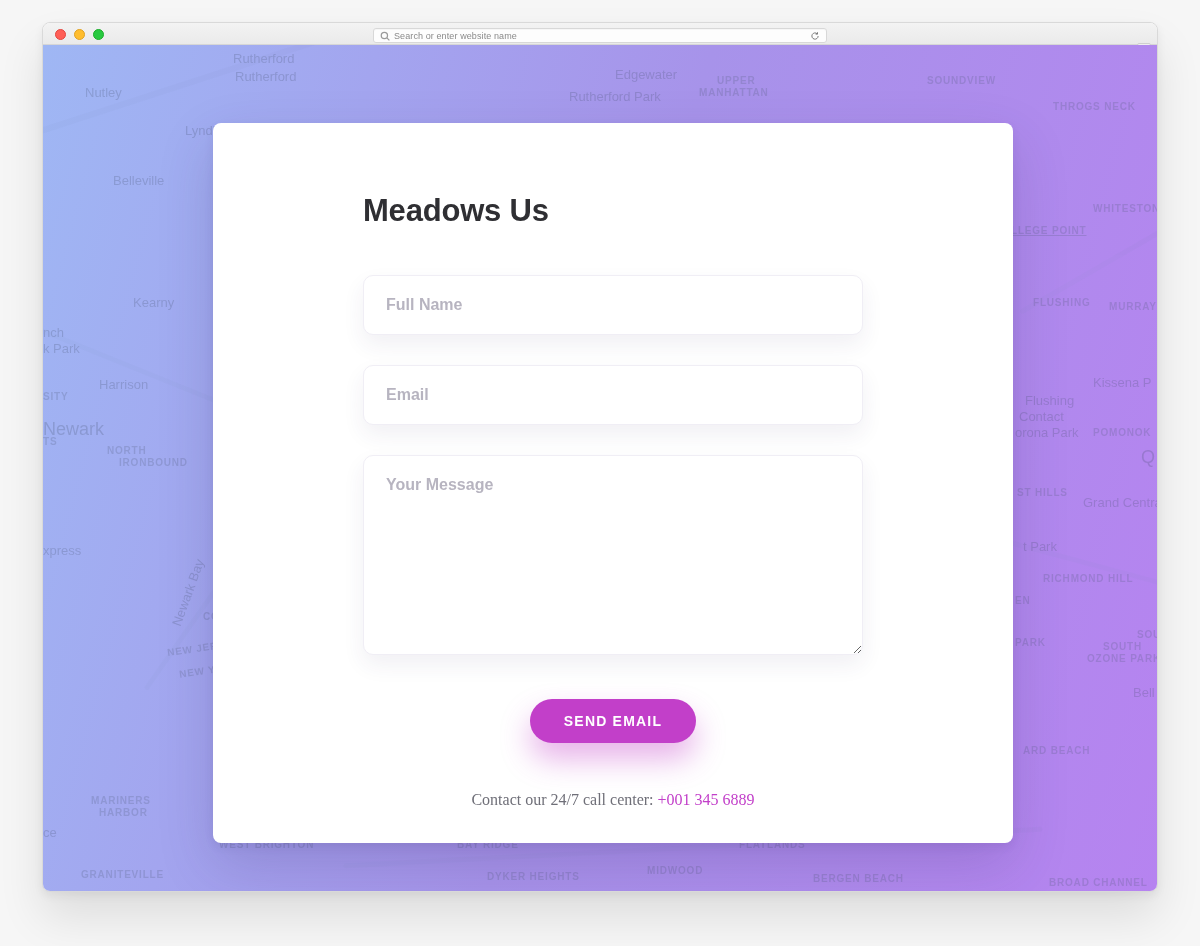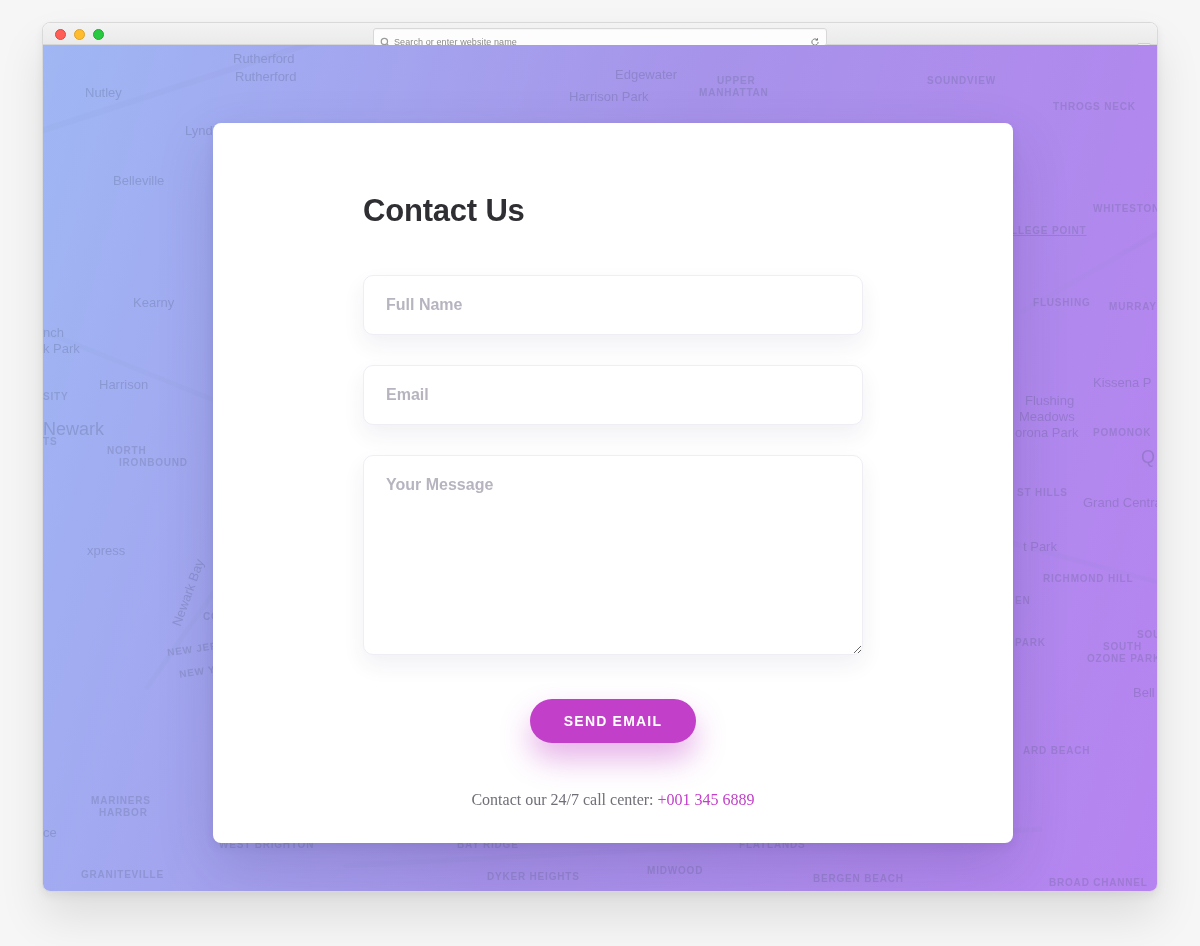--- a/index.html
+++ b/index.html
@@ -38,22 +38,22 @@
   .traffic .green  { background: #28c940; border: 1px solid #1dad2b; }
   .urlbar {
     position: absolute;
     top: 5px;
     left: 50%;
     transform: translateX(-50%);
     width: 454px; height: 15px;
     background: #fdfdfd;
     border: 1px solid #d8d8d8;
     border-radius: 3px;
-    display: flex; 
-    padding: 8px 6px;
+    display: flex; align-items: center;
+    padding: 0 6px;
     box-shadow: inset 0 1px 1px rgba(0,0,0,0.03);
   }
   .urlbar .search-icon {
     width: 10px; height: 10px;
     margin-right: 4px;
     color: #9b9b9b;
   }
   .urlbar .placeholder {
     flex: 1;
     font-size: 9px;
@@ -215,43 +215,43 @@
         <span class="map-label city" style="top: 128px; left: 70px;">Belleville</span>
         <span class="map-label city" style="top: 250px; left: 90px;">Kearny</span>
         <span class="map-label city" style="top: 280px; left: 0px;">nch</span>
         <span class="map-label city" style="top: 296px; left: 0px;">k Park</span>
         <span class="map-label city" style="top: 332px; left: 56px;">Harrison</span>
         <span class="map-label city" style="top: 374px; left: 0px; font-size: 18px; font-weight: 400;">Newark</span>
         <span class="map-label" style="top: 346px; left: 0px;">SITY</span>
         <span class="map-label" style="top: 358px; left: 0px; margin-top: 33px;">TS</span>
         <span class="map-label" style="top: 400px; left: 64px;">NORTH</span>
         <span class="map-label" style="top: 412px; left: 48px; margin-left: 28px;">IRONBOUND</span>
-        <span class="map-label city" style="top: 498px; left: 0px; padding-left: 44px;">xpress</span>
+        <span class="map-label city" style="top: 498px; left: 0px;">xpress</span>
         <span class="map-label" style="top: 598px; left: 124px; transform: rotate(-8deg);">NEW JERS</span>
         <span class="map-label" style="top: 620px; left: 136px; transform: rotate(-8deg);">NEW YOR</span>
         <span class="map-label" style="top: 566px; left: 160px;">CO</span>
         <span class="map-label city" style="top: 540px; left: 110px; transform: rotate(-70deg);">Newark Bay</span>
         <span class="map-label city" style="top: 780px; left: 0px;">ce</span>
         <span class="map-label" style="top: 750px; left: 48px;">MARINERS</span>
         <span class="map-label" style="top: 762px; left: 56px;">HARBOR</span>
         <span class="map-label" style="top: 794px; left: 176px;">WEST BRIGHTON</span>
         <span class="map-label" style="top: 824px; left: 38px;">GRANITEVILLE</span>
-        <span class="map-label city" style="top: 44px; left: 526px;">Harrison Park</span>
+        <span class="map-label city" style="top: 44px; left: 526px;">Rutherford Park</span>
         <span class="map-label city" style="top: 22px; left: 572px;">Edgewater</span>
         <span class="map-label" style="top: 30px; left: 674px;">UPPER</span>
         <span class="map-label" style="top: 42px; left: 656px;">MANHATTAN</span>
         <span class="map-label" style="top: 30px; left: 884px;">SOUNDVIEW</span>
         <span class="map-label" style="top: 56px; left: 1010px;">THROGS NECK</span>
         <span class="map-label" style="top: 158px; left: 1050px;">WHITESTON</span>
         <span class="map-label" style="top: 180px; left: 968px; text-decoration: underline;">LLEGE POINT</span>
         <span class="map-label" style="top: 252px; left: 990px;">FLUSHING</span>
         <span class="map-label" style="top: 256px; left: 1066px;">MURRAY</span>
         <span class="map-label city" style="top: 330px; left: 1050px;">Kissena P</span>
         <span class="map-label city" style="top: 348px; left: 982px;">Flushing</span>
-        <span class="map-label city" style="top: 364px; left: 976px;">Meadows</span>
+        <span class="map-label city" style="top: 364px; left: 976px;">Contact</span>
         <span class="map-label city" style="top: 380px; left: 972px;">orona Park</span>
         <span class="map-label" style="top: 382px; left: 1050px;">POMONOK</span>
         <span class="map-label city" style="top: 402px; left: 1098px; font-size: 18px; font-weight: 500;">Q</span>
         <span class="map-label" style="top: 442px; left: 974px;">ST HILLS</span>
         <span class="map-label city" style="top: 450px; left: 1040px;">Grand Central Pk</span>
         <span class="map-label city" style="top: 494px; left: 980px;">t Park</span>
         <span class="map-label" style="top: 528px; left: 1000px;">RICHMOND HILL</span>
         <span class="map-label" style="top: 550px; left: 972px;">EN</span>
         <span class="map-label" style="top: 592px; left: 972px;">PARK</span>
         <span class="map-label" style="top: 584px; left: 1094px;">SOU</span>
@@ -261,21 +261,21 @@
         <span class="map-label" style="top: 700px; left: 980px;">ARD BEACH</span>
         <span class="map-label" style="top: 794px; left: 414px; text-align: right;">BAY RIDGE</span>
         <span class="map-label" style="top: 826px; left: 444px;">DYKER HEIGHTS</span>
         <span class="map-label" style="top: 820px; left: 604px;">MIDWOOD</span>
         <span class="map-label" style="top: 794px; left: 696px;">FLATLANDS</span>
         <span class="map-label" style="top: 828px; left: 770px;">BERGEN BEACH</span>
         <span class="map-label" style="top: 832px; left: 1006px;">BROAD CHANNEL</span>
       </div>
 
     <div class="card">
-      <h1>Contact Us</h1>
+      <h1>Meadows Us</h1>
 
       <input class="field" type="text" placeholder="Full Name" style="">
 
       <input class="field" type="email" placeholder="Email" style="">
 
       <textarea class="field" placeholder="Your Message" style=""></textarea>
 
       <button class="send-btn">SEND EMAIL</button>
 
       <div class="footer-line">

